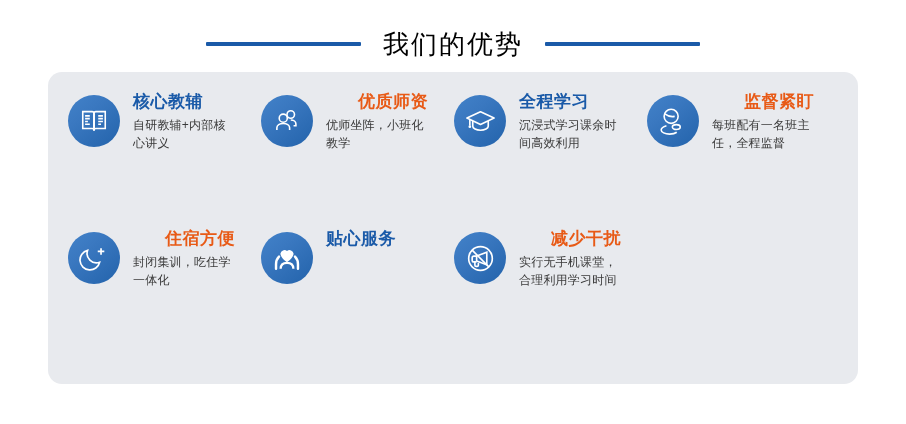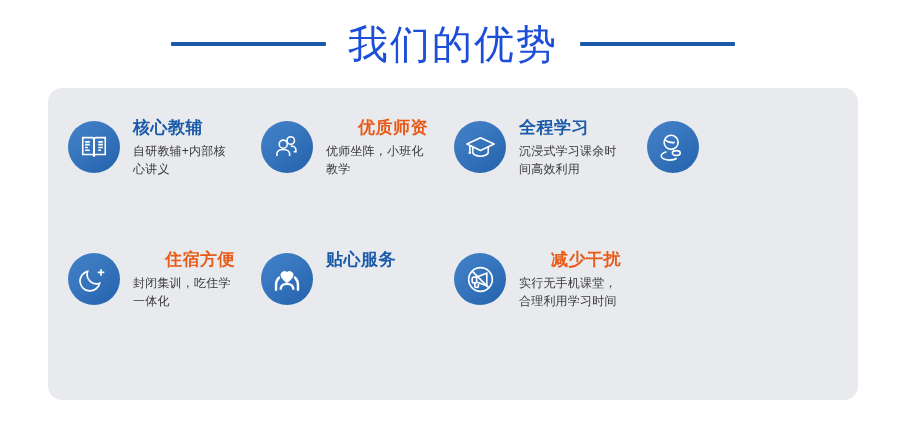--- a/index.html
+++ b/index.html
@@ -22,39 +22,39 @@
     justify-content: center;
     gap: 22px;
   }
   .header-rule {
     width: 155px;
     height: 4px;
     background: #1a5aa8;
     border-radius: 1px;
   }
   .header-title {
-    font-size: 40px;
-    color: #1d4ed8;
+    font-size: 26px;
+    color: #000000;
     letter-spacing: 2px;
     line-height: 1;
     white-space: nowrap;
     font-weight: 400;
   }
 
   
   .panel {
     position: absolute;
     left: 48px;
-    top: 88px;
+    top: 72px;
     width: 810px;
     height: 312px;
     background: #e8eaee;
     border-radius: 14px;
     box-sizing: border-box;
-    padding: 30px 18px 24px 20px;
+    padding: 20px 18px 24px 20px;
   }
   .grid {
     display: grid;
     grid-template-columns: repeat(4, 1fr);
     grid-template-rows: repeat(2, 1fr);
     row-gap: 6px;
     column-gap: 0px;
     height: 100%;
   }
 
@@ -161,20 +161,24 @@
 
     <div class="feature">
       <div class="icon-circle">
         <svg width="30" height="30" viewBox="0 0 32 32" fill="none" stroke="#ffffff" stroke-width="1.7">
           <circle cx="14" cy="11" r="7.5"></circle>
           <path d="M7.2 8.5c2.5 2 6.5 3.2 10.6 2.6"></path>
           <path d="M9 21c-3.4 1-5.6 2.8-5.6 4.6 0 2.4 4 4.4 9 4.4 3.2 0 6-.8 7.6-2"></path>
           <ellipse cx="19.5" cy="22.5" rx="4.2" ry="2.6"></ellipse>
         </svg>
       </div>
+      <div class="feature-text">
+        <div class="feature-title orange">监督紧盯</div>
+        <div class="feature-desc">每班配有一名班主任，全程监督</div>
+      </div>
     </div>
 
 
     <div class="feature">
       <div class="icon-circle">
         <svg width="30" height="30" viewBox="0 0 32 32" fill="none" stroke="#ffffff" stroke-width="1.8">
           <path d="M22 20.5A10 10 0 0 1 9.2 7.8a10.6 10.6 0 1 0 12.8 12.7z"></path>
           <path d="M23.5 5.5v7M20 9h7"></path>
         </svg>
       </div>

